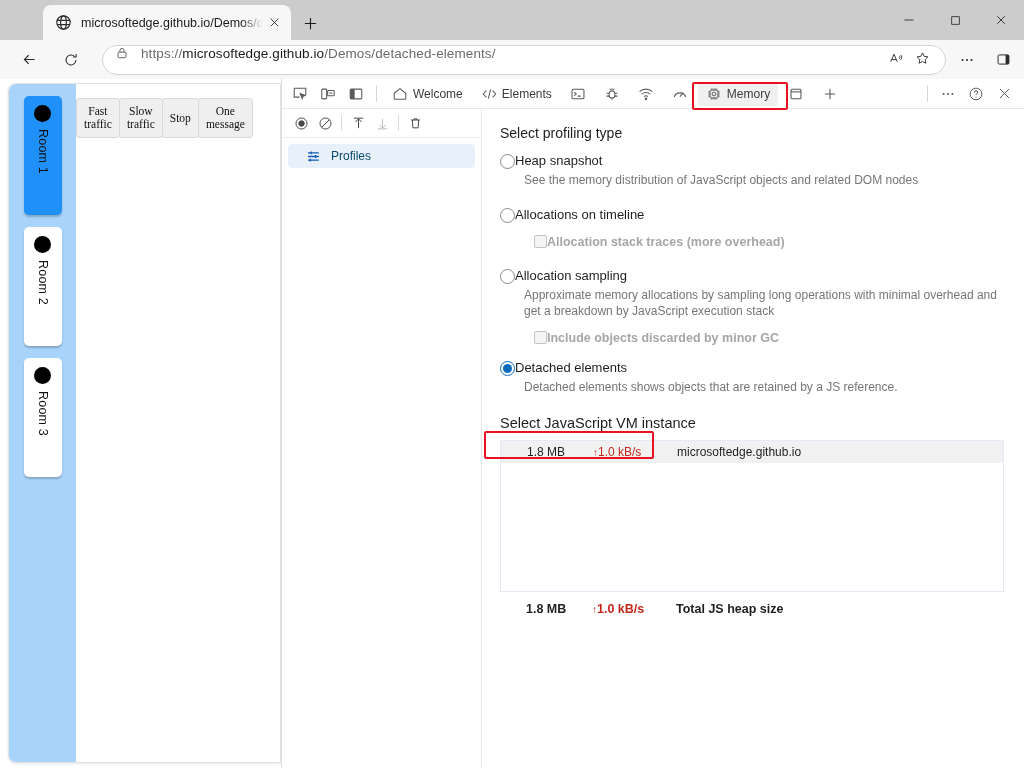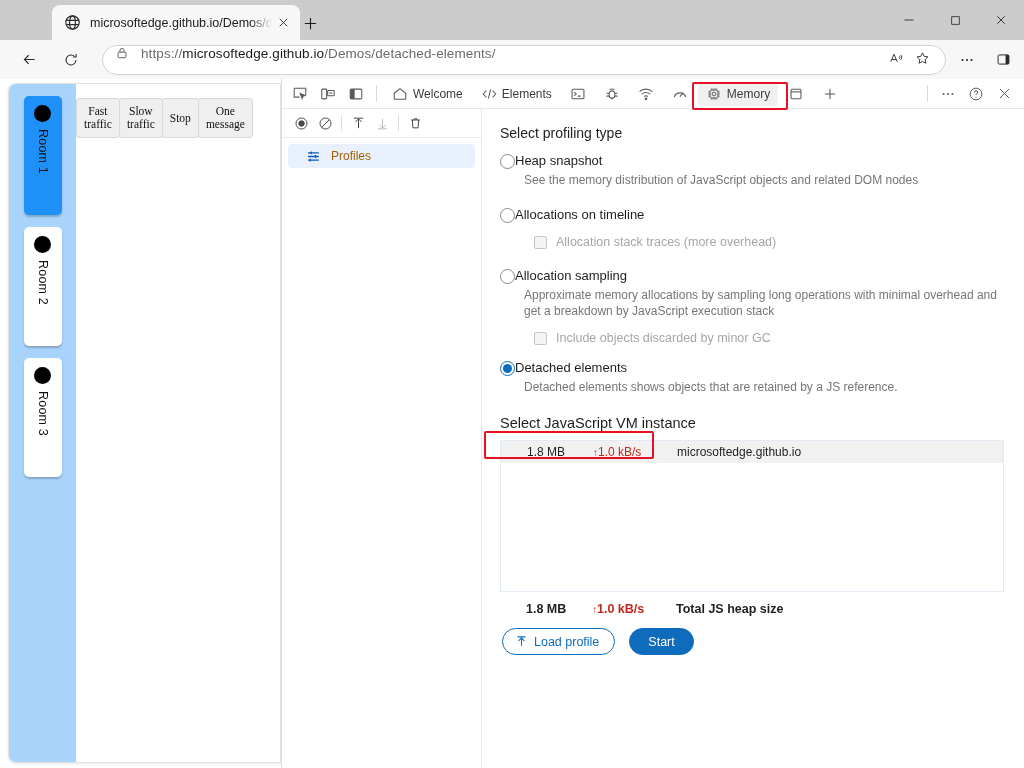--- a/index.html
+++ b/index.html
@@ -19,21 +19,21 @@
   }
 
   
   .tabstrip {
     position: absolute; top: 0; left: 0;
     width: 1024px; height: 40px;
     background: #cccccc;
   }
   .tab {
     position: absolute;
-    left: 52px; top: 5px;
+    left: 43px; top: 5px;
     width: 248px; height: 35px;
     background: #f7f7f7;
     border-radius: 8px 8px 0 0;
     display: flex; align-items: center;
     padding: 0 6px 0 12px;
   }
   .tab-favicon {
     width: 17px; height: 17px;
     flex: 0 0 17px;
     margin-right: 9px;
@@ -280,21 +280,21 @@
   .sb-icon.disabled { color: #bcbcbc; }
   .sb-sep { width: 1px; height: 16px; background: #dcdcdc; margin: 0 4px; }
   .sb-item {
     height: 24px;
     margin: 6px 6px 0 6px;
     padding-left: 18px;
     display: flex; align-items: center;
     gap: 10px;
     border-radius: 4px;
     font-size: 12px;
-    color: #a16207;
+    color: #0c4a6e;
     background: #e8f1fb;
   }
   .sb-item .si { width: 15px; height: 15px; color: #0f5bb5; flex: 0 0 15px; }
 
   .dt-main {
     flex: 1 1 auto;
     position: relative;
     padding: 16px 20px 0 18px;
     overflow: hidden;
   }
@@ -331,23 +331,23 @@
   }
   .opt-label { font-size: 13px; color: #1f1f1f; line-height: 17px; }
   .opt-desc {
     font-size: 12px;
     color: #767676;
     line-height: 16px;
     margin: 3px 0 0 24px;
     max-width: 500px;
   }
   .sub-check {
-    display: flex; align-items: center;
-    gap: 9px;
+    display: flex; 
     margin: 12px 0 0 34px;
+    font-weight: bold;
   }
   .checkbox {
     width: 13px; height: 13px;
     flex: 0 0 13px;
     border: 1px solid #c4c4c4;
     background: #f4f4f4;
     border-radius: 2px;
   }
   .sub-check-label { font-size: 12.5px; color: #a6a6a6; }
   .spacer-18 { height: 18px; }
@@ -773,30 +773,17 @@
             <span class="vm-host">microsoftedge.github.io</span>
           </div>
         </div>
 
         <div class="totals">
           <span class="t-size">1.8 MB</span>
           <span class="t-rate"><span class="arrow-up">↑</span><span>1.0 kB/s</span></span>
           <span>Total JS heap size</span>
         </div>
 
-        <div class="actions">
-          <div class="btn-secondary">
-            <span class="up-ico">
-              <svg viewBox="0 0 18 18" width="13" height="13" fill="none" stroke="currentColor" stroke-width="1.4">
-                <path d="M9 15V4.2M5 8.2L9 4.2l4 4M3.6 2.6h10.8"></path>
-              </svg>
-            </span>
-            <span>Load profile</span>
-          </div>
-          <div class="btn-primary">
-            <span>Start</span>
-          </div>
-        </div>
 
       </div>
     </div>
   </div>
 </div>
 
 </body></html>

